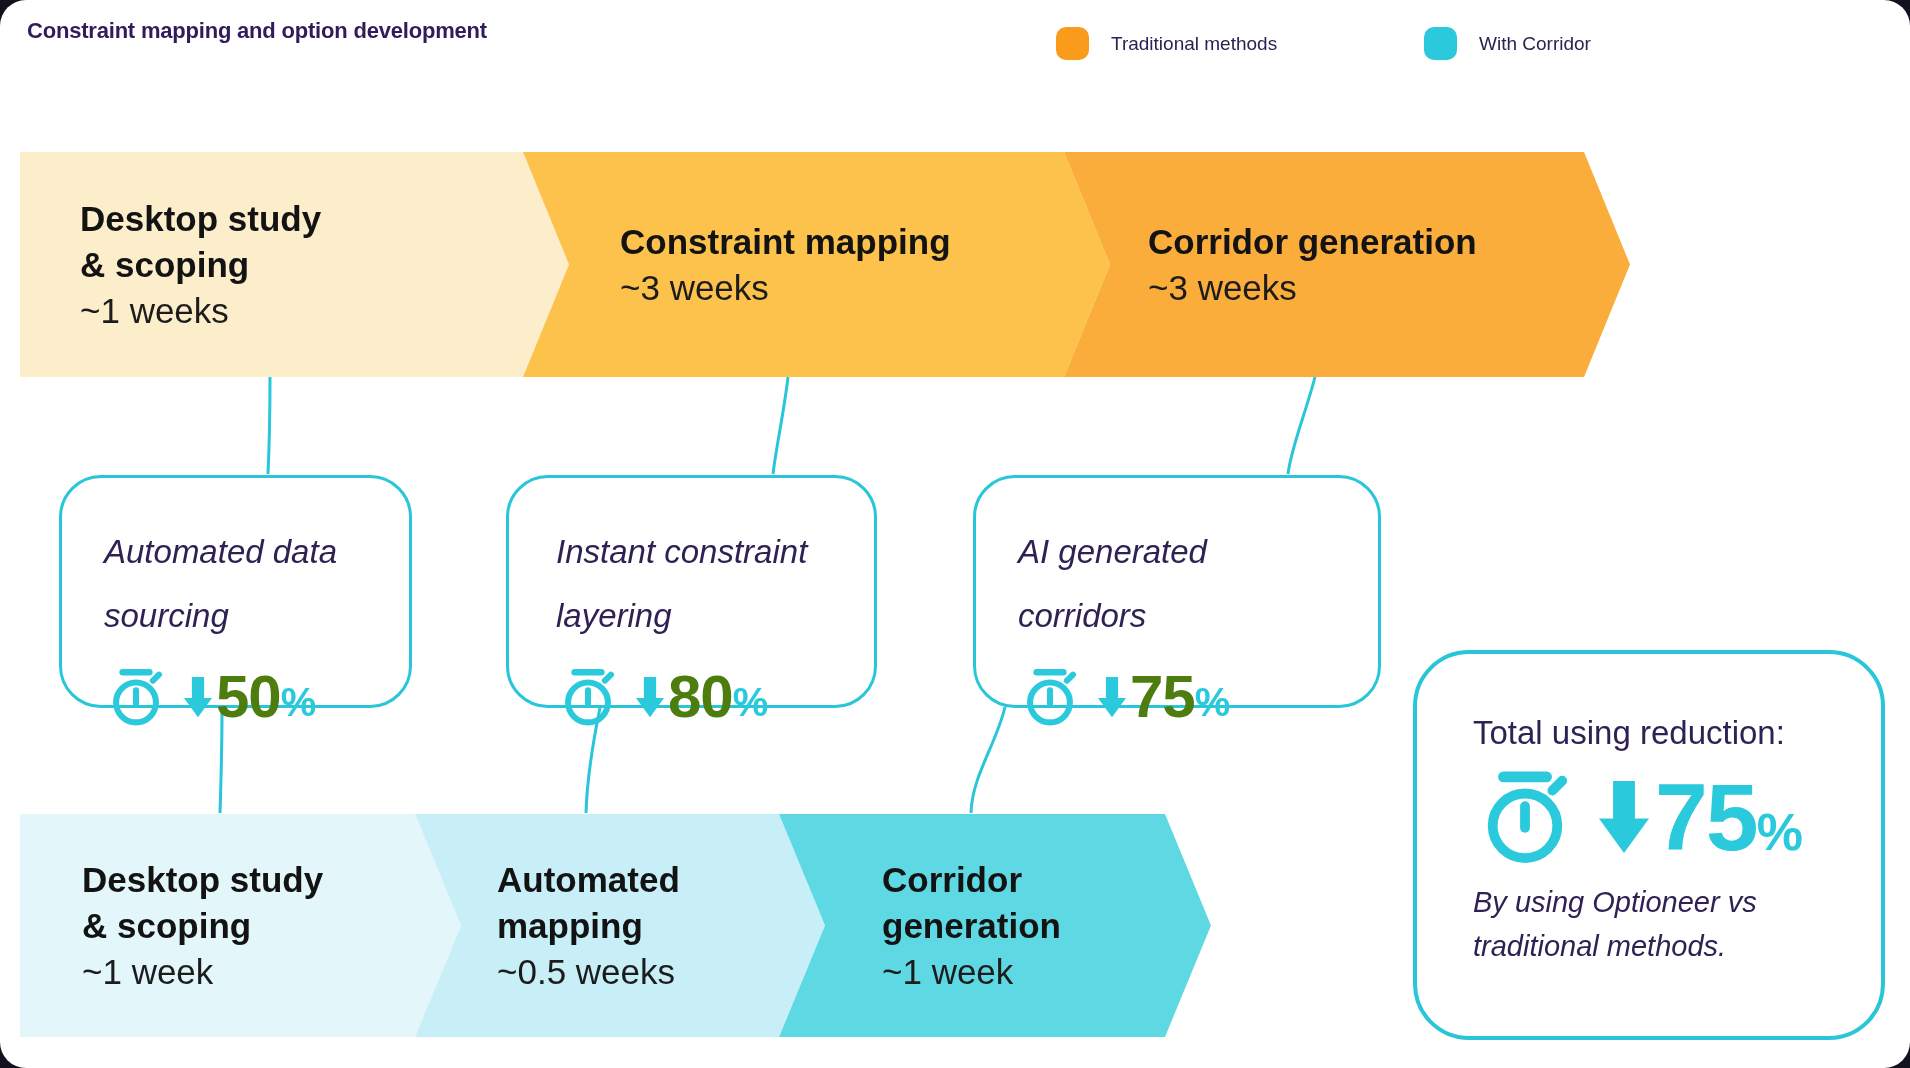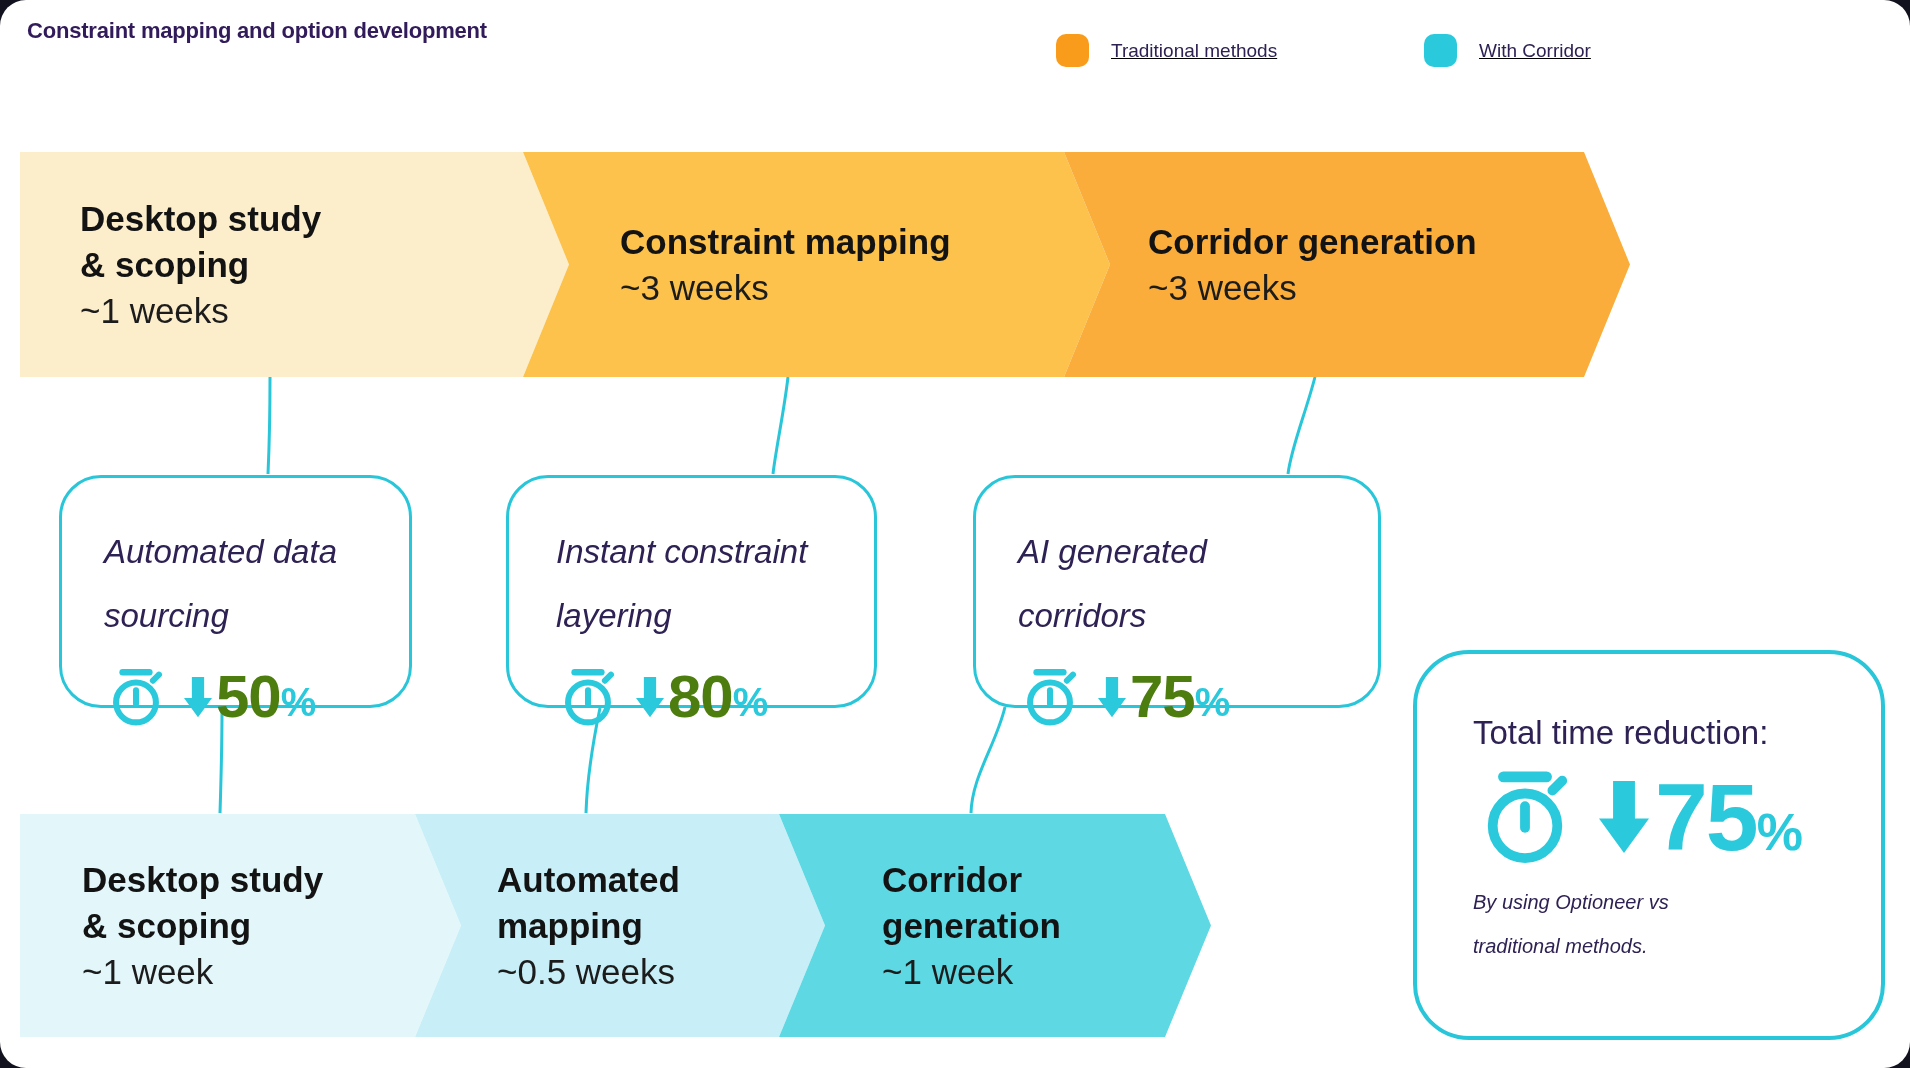--- a/index.html
+++ b/index.html
@@ -6,21 +6,21 @@
   .card{
     position:relative;width:1910px;height:1068px;background:#ffffff;
     border-radius:26px;overflow:hidden;
     font-family:"Liberation Sans",sans-serif;
   }
   .page-title{
     position:absolute;left:27px;top:18px;font-size:22px;font-weight:bold;
     color:#311b5a;letter-spacing:-0.2px;
   }
   
-  .legend-item{position:absolute;top:34px;display:flex;align-items:center;text-decoration:underline;}
+  .legend-item{position:absolute;top:27px;display:flex;align-items:center;}
   .legend-item.l1{left:1056px;}
   .legend-item.l2{left:1424px;}
   .swatch{width:33px;height:33px;border-radius:10px;}
   .legend-label{margin-left:22px;font-size:19px;color:#2e2153;}
   
   .connectors{position:absolute;left:0;top:0;width:1910px;height:1068px;pointer-events:none;}
   .connectors path{stroke:#29c6d9;stroke-width:3;fill:none;}
   
   .band{position:absolute;}
   .band-top{left:20px;top:152px;width:1610px;height:225px;}
@@ -54,21 +54,21 @@
     position:absolute;left:1413px;top:650px;width:472px;height:390px;background:#fff;
     border:4px solid #29c6d9;border-radius:56px;box-sizing:border-box;
     padding:60px 0 0 56px;
   }
   .total-heading{font-size:33px;color:#2e2153;}
   .total-metric{display:flex;align-items:center;margin-top:18px;}
   .total-metric .sw-icon{width:104px;height:94px;flex:0 0 auto;}
   .total-metric .arrow{width:50px;height:76px;margin-left:22px;}
   .total-metric .num{font-size:95px;font-weight:bold;color:#2bc9dc;line-height:92px;margin-left:6px;letter-spacing:-2px;}
   .total-metric .pct{font-size:52px;font-weight:bold;color:#2bc9dc;align-self:flex-end;line-height:64px;}
-  .total-note{font-size:20px;font-style:italic;color:#2e2153;line-height:44px;white-space:pre-line;margin-top:16px;}
+  .total-note{font-size:29px;font-style:italic;color:#2e2153;line-height:44px;white-space:pre-line;margin-top:16px;}
   .sw-icon .sw{stroke:#2bc9dc;fill:none;stroke-linecap:round;}
   .arrow path{fill:#2bc9dc;}
 </style>
 </head>
 <body>
 
 <div class="card">
 
   <div class="page-title">Constraint mapping and option development</div>
 
@@ -172,21 +172,21 @@
       <div class="step-duration">~0.5 weeks</div>
     </div>
     <div class="chev b3" style="background: rgb(94, 217, 228);">
       <div class="step-name">Corridor
 generation</div>
       <div class="step-duration">~1 week</div>
     </div>
   </div>
 
   <div class="total-box">
-    <div class="total-heading">Total time reduction:</div>
+    <div class="total-heading">Total using reduction:</div>
     <div class="total-metric">
       <svg class="sw-icon" viewBox="0 0 104 96">
         <line class="sw" x1="30" y1="7" x2="74" y2="7" stroke-width="11"></line>
         <line class="sw" x1="80" y1="21" x2="90" y2="11" stroke-width="10"></line>
         <circle class="sw" cx="52" cy="57" r="33" stroke-width="10"></circle>
         <line class="sw" x1="52" y1="37" x2="52" y2="59" stroke-width="10"></line>
       </svg>
       <svg class="arrow" viewBox="0 0 32 46">
         <path d="M9,0 L23,0 L23,24 L32,24 L16,46 L0,24 L9,24 Z"></path>
       </svg>

